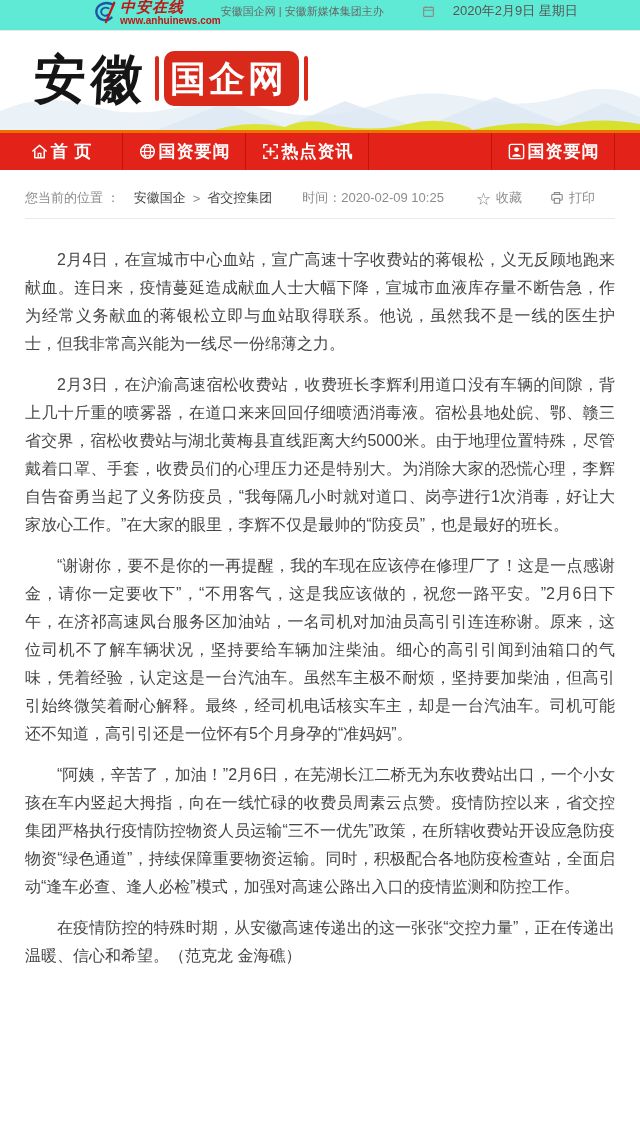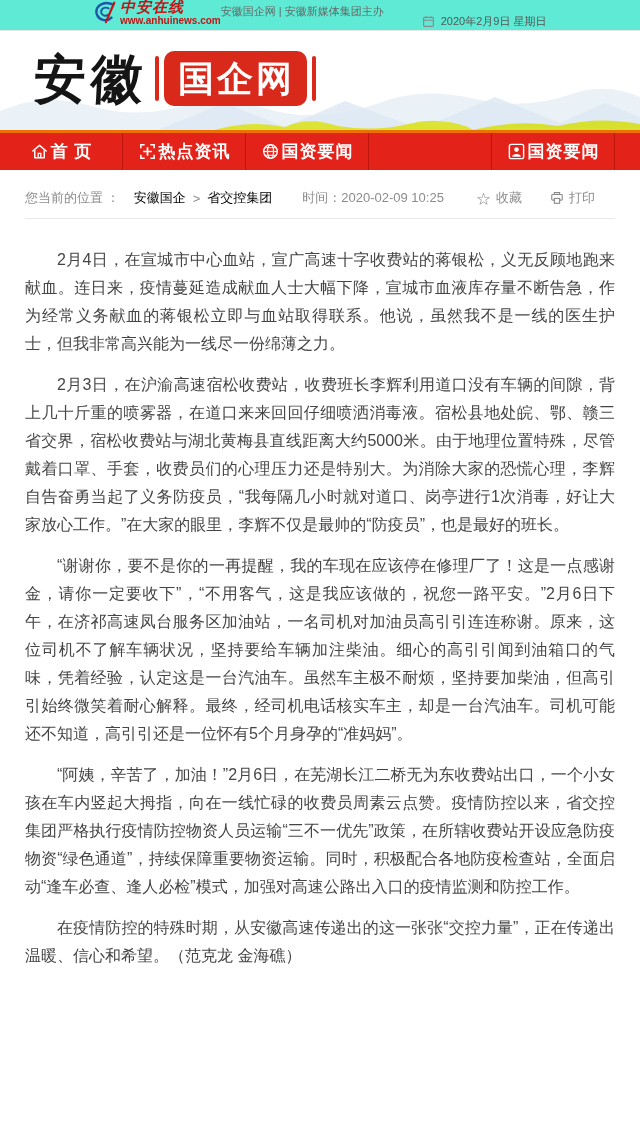--- a/index.html
+++ b/index.html
@@ -9,50 +9,50 @@
   
   .topbar { height:31px; display:flex; align-items:flex-start; padding-left:92px;
             border-bottom:1px solid #e7e7e7; background:#5eead4; position:relative; }
   .brand { display:flex; align-items:center; cursor:pointer; }
   .brand-swirl { width:26px; height:24px; margin-right:2px; margin-top:-2px; }
   .brand-text { display:flex; flex-direction:column; line-height:1; }
   .brand-name { font-family:"DejaVu Serif", serif; font-style:italic; font-weight:bold;
                 color:#c41414; font-size:15px; letter-spacing:1px; }
   .brand-url { color:#c41414; font-size:10px; font-weight:bold; margin-top:1px; }
   .site-byline { color:#666; font-size:11px; margin-top:4px; }
-  .date-box { display:flex; align-items:center; gap:6px; color:#555; font-size:11px;
-              margin-left:38px; margin-top:14px; }
+  .date-box { display:flex; align-items:center; gap:18px; color:#555; font-size:13px;
+              margin-left:38px; margin-top:2px; }
 
   
   .masthead { height:102px; position:relative; overflow:hidden; background:#fff; }
   .mast-art { position:absolute; left:0; bottom:0; width:640px; height:102px; }
   .logo-row { position:absolute; left:34px; top:20px; display:flex; align-items:center; gap:16px; }
   .region-name { font-family:"DejaVu Serif", serif; font-weight:900; color:#151515;
                  font-size:52px; letter-spacing:5px; transform:skewX(-3deg); line-height:1; }
   .site-badge { position:relative; background:#d8291b; color:#fff; font-weight:bold;
-                font-size:36px; letter-spacing:3px; padding:9px 12px 10px 14px;
+                font-size:36px; letter-spacing:3px; padding:9px 12px 10px 6px;
                 border-radius:10px; line-height:1; font-family:"DejaVu Serif", serif; }
   .site-badge::before, .site-badge::after { content:""; position:absolute; top:5px; bottom:5px;
                 width:4px; background:#d8291b; border-radius:4px; }
   .site-badge::before { left:-9px; }
   .site-badge::after  { right:-9px; }
 
   
   .main-nav { height:37px; background:#e32219; display:flex; overflow:hidden; width:640px; }
   .nav-item { flex:0 0 123px; height:100%; display:flex; align-items:center; justify-content:center;
               gap:2px; color:#fff; font-size:17px; font-weight:bold; letter-spacing:1px;
               border-right:1px solid #bd150b; cursor:pointer; }
   .nav-item svg { flex:0 0 auto; }
   .nav-blank { cursor:default; }
 
   
   .page-title { margin:29px 25px 0; font-size:25px; font-weight:bold; color:#111;
                 letter-spacing:1px; }
   .meta-row { margin:19px 25px 0; display:flex; align-items:center; font-size:13px; color:#8c8c8c; }
-  .meta-row .crumb-link { color:#000000; text-decoration:none; cursor:pointer; }
+  .meta-row .crumb-link { color:#404040; text-decoration:none; cursor:pointer; }
   .crumb-sep { margin:0 7px; }
   .meta-time { margin-left:30px; }
   .meta-act { display:flex; align-items:center; gap:5px; cursor:pointer; color:#8c8c8c; }
   .meta-fav { margin-left:32px; }
   .meta-print { margin-left:28px; }
   .star-glyph { font-size:15px; line-height:1; }
   .meta-divider { border:none; border-top:1px solid #e9e9e9; margin:11px 25px 0; }
 
   .article-body { padding:27px 25px 0; }
   .article-body p { font-size:16px; line-height:28px; color:#454545; text-indent:2em;
@@ -103,37 +103,37 @@
   <div class="nav-item">
     <svg width="19" height="19" viewBox="0 0 20 20">
       <path d="M3 9.5 L10 3.5 L17 9.5" fill="none" stroke="#fff" stroke-width="1.6" stroke-linecap="round" stroke-linejoin="round"></path>
       <path d="M5 8.8 V16.5 H15 V8.8" fill="none" stroke="#fff" stroke-width="1.6" stroke-linejoin="round"></path>
       <path d="M8.6 16.5 V12 H11.4 V16.5" fill="none" stroke="#fff" stroke-width="1.4"></path>
     </svg>
     <span>首 页</span>
   </div>
   <div class="nav-item">
     <svg width="19" height="19" viewBox="0 0 20 20">
+      <circle cx="10" cy="10" r="7.2" fill="none" stroke="#fff" stroke-width="1.5"></circle>
+      <ellipse cx="10" cy="10" rx="3.2" ry="7.2" fill="none" stroke="#fff" stroke-width="1.3"></ellipse>
+      <line x1="2.8" y1="10" x2="17.2" y2="10" stroke="#fff" stroke-width="1.3"></line>
+      <line x1="3.6" y1="6" x2="16.4" y2="6" stroke="#fff" stroke-width="1.1"></line>
+      <line x1="3.6" y1="14" x2="16.4" y2="14" stroke="#fff" stroke-width="1.1"></line>
+    </svg>
+    <span>国资要闻</span>
+  </div>
+  <div class="nav-item">
+    <svg width="19" height="19" viewBox="0 0 20 20">
       <path d="M3 6.5 V3 H7" fill="none" stroke="#fff" stroke-width="1.6"></path>
       <path d="M13 3 H17 V6.5" fill="none" stroke="#fff" stroke-width="1.6"></path>
       <path d="M17 13.5 V17 H13" fill="none" stroke="#fff" stroke-width="1.6"></path>
       <path d="M7 17 H3 V13.5" fill="none" stroke="#fff" stroke-width="1.6"></path>
       <path d="M10 5.5 V14.5 M5.5 10 H14.5" stroke="#fff" stroke-width="1.8"></path>
     </svg>
     <span>热点资讯</span>
-  </div>
-  <div class="nav-item">
-    <svg width="19" height="19" viewBox="0 0 20 20">
-      <circle cx="10" cy="10" r="7.2" fill="none" stroke="#fff" stroke-width="1.5"></circle>
-      <ellipse cx="10" cy="10" rx="3.2" ry="7.2" fill="none" stroke="#fff" stroke-width="1.3"></ellipse>
-      <line x1="2.8" y1="10" x2="17.2" y2="10" stroke="#fff" stroke-width="1.3"></line>
-      <line x1="3.6" y1="6" x2="16.4" y2="6" stroke="#fff" stroke-width="1.1"></line>
-      <line x1="3.6" y1="14" x2="16.4" y2="14" stroke="#fff" stroke-width="1.1"></line>
-    </svg>
-    <span>国资要闻</span>
   </div>
   <div class="nav-item nav-blank">
     <span></span>
   </div>
   <div class="nav-item">
     <svg width="19" height="19" viewBox="0 0 20 20">
       <rect x="2.5" y="2.5" width="15" height="15" rx="2" fill="none" stroke="#fff" stroke-width="1.5"></rect>
       <circle cx="10" cy="8" r="2.4" fill="#fff"></circle>
       <path d="M5.5 15.5 C5.5 11.8 14.5 11.8 14.5 15.5 Z" fill="#fff"></path>
     </svg>

